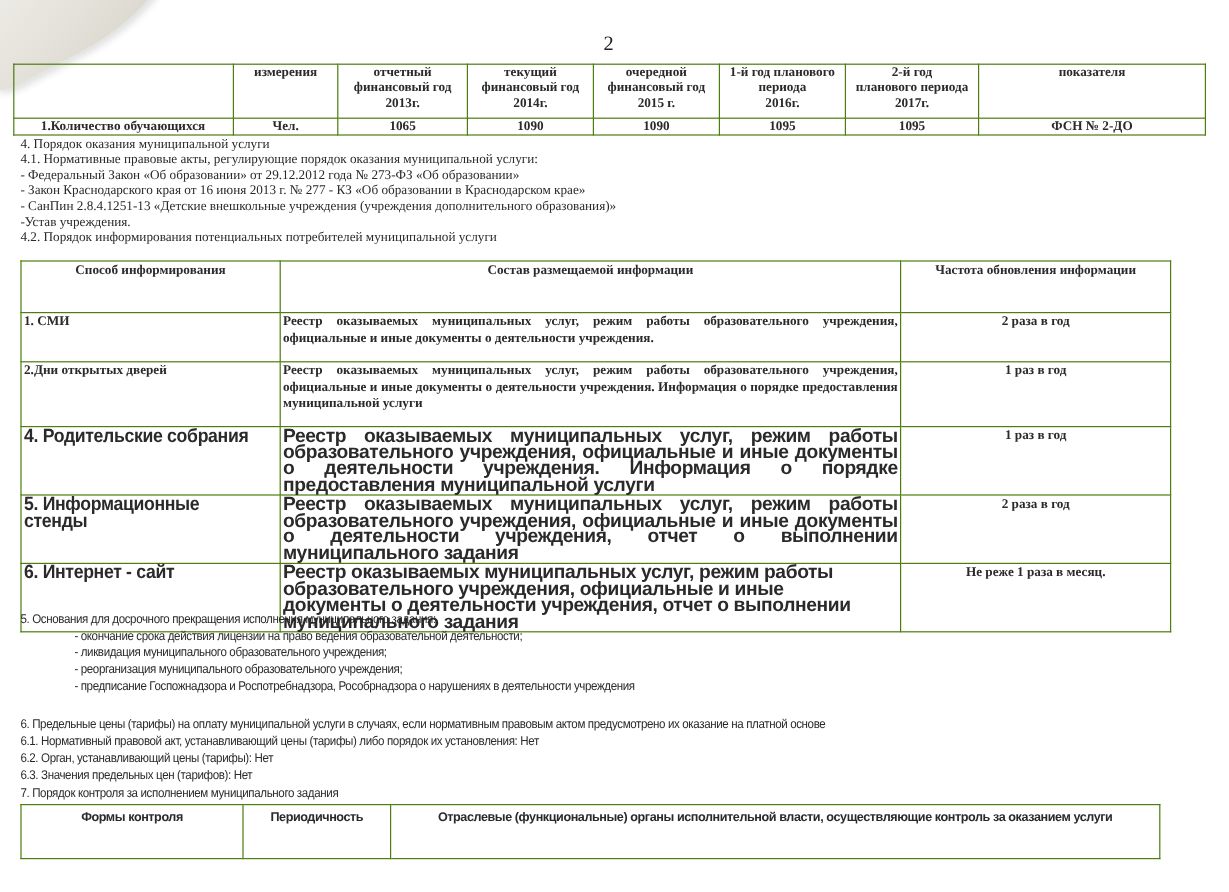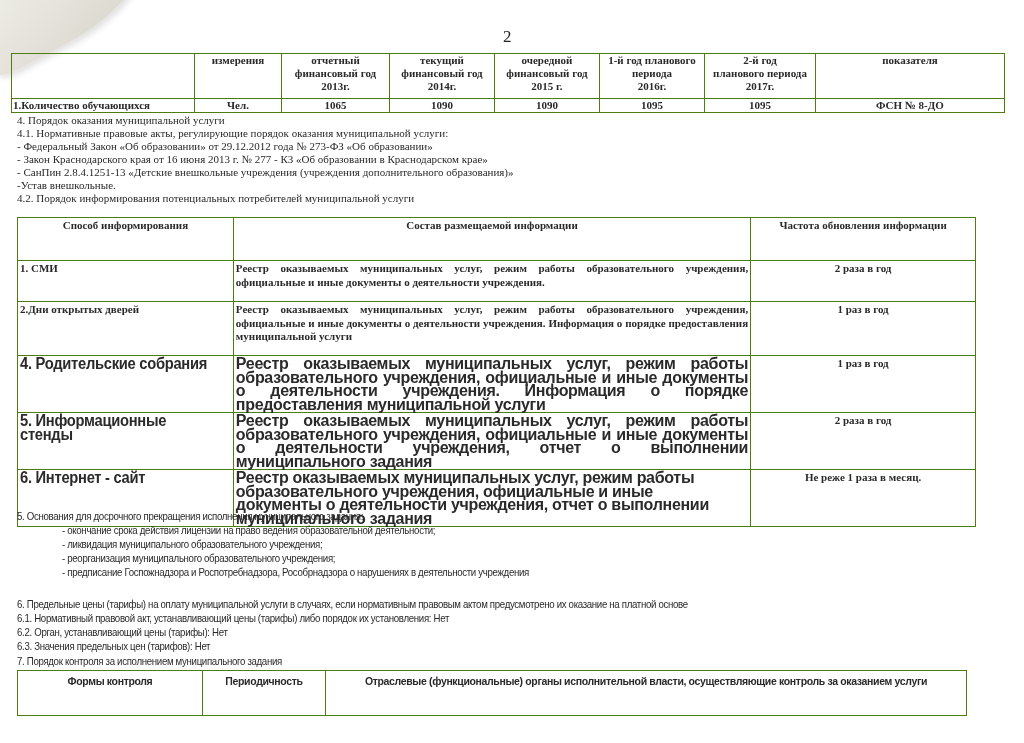--- a/index.html
+++ b/index.html
@@ -18,21 +18,21 @@
   .page-num {
     position: absolute; left: 503px; top: 30px; font-size: 17px; color: #222;
   }
   table { border-collapse: collapse; position: absolute; }
   td, th { border: 1px solid #4d7c0f; padding: 0 2px; vertical-align: top; font-weight: bold; }
 
   
   #t1 { left: 11px; top: 53px; width: 994px; }
   #t1 .hdr td { height: 44px; text-align: center; line-height: 13px; }
   #t1 .row td { height: 13px; text-align: center; line-height: 13px; }
-  #t1 .row td.first { text-align: left; padding-left: 1px; }
+  #t1 .row td.first { text-align: center; padding-left: 1px; }
 
   .para { position: absolute; left: 17px; white-space: nowrap; }
   .para.ind { left: 62px; }
   .para.cond { font-family: "Liberation Sans", "DejaVu Sans", sans-serif; font-size: 10.5px; letter-spacing: -0.35px; transform: scaleX(0.92); transform-origin: left; }
 
   
   #t2 { left: 17px; top: 217px; width: 959px; }
   #t2 td { padding: 1px 2px; }
   #t2 .c1 { width: 214px; margin-top: 48px; }
   #t2 .c2 { width: 500px; text-align: justify; }
@@ -64,31 +64,31 @@
     <td><span>показателя</span></td>
   </tr>
   <tr class="row">
     <td class="first">1.Количество обучающихся</td>
     <td>Чел.</td>
     <td>1065</td>
     <td>1090</td>
     <td>1090</td>
     <td>1095</td>
     <td>1095</td>
-    <td>ФСН № 8-ДО</td>
+    <td>ФСН № 2-ДО</td>
   </tr>
 </tbody>
   </table>
 
 <div class="para" style="top:114px">4. Порядок оказания муниципальной услуги</div>
 <div class="para" style="top:127px">4.1. Нормативные правовые акты, регулирующие порядок оказания муниципальной услуги:</div>
 <div class="para" style="top:140px">- Федеральный Закон «Об образовании»  от 29.12.2012 года № 273-ФЗ «Об образовании»</div>
 <div class="para" style="top:153px">- Закон Краснодарского края от 16 июня 2013 г. № 277 - КЗ «Об образовании в Краснодарском крае»</div>
 <div class="para" style="top:166px">- СанПин 2.8.4.1251-13 «Детские внешкольные учреждения (учреждения дополнительного образования)»</div>
-<div class="para" style="top:179px">-Устав внешкольные.</div>
+<div class="para" style="top:179px">-Устав учреждения.</div>
 <div class="para" style="top:192px">4.2. Порядок информирования потенциальных потребителей муниципальной услуги</div>
 
 <table id="t2">
   <tbody>
       <tr class="h">
     <td class="c1">Способ информирования</td>
     <td class="c2" style="text-align:center">Состав размещаемой информации</td>
     <td class="c3">Частота обновления информации</td>
   </tr>
   <tr style="height:41px">

